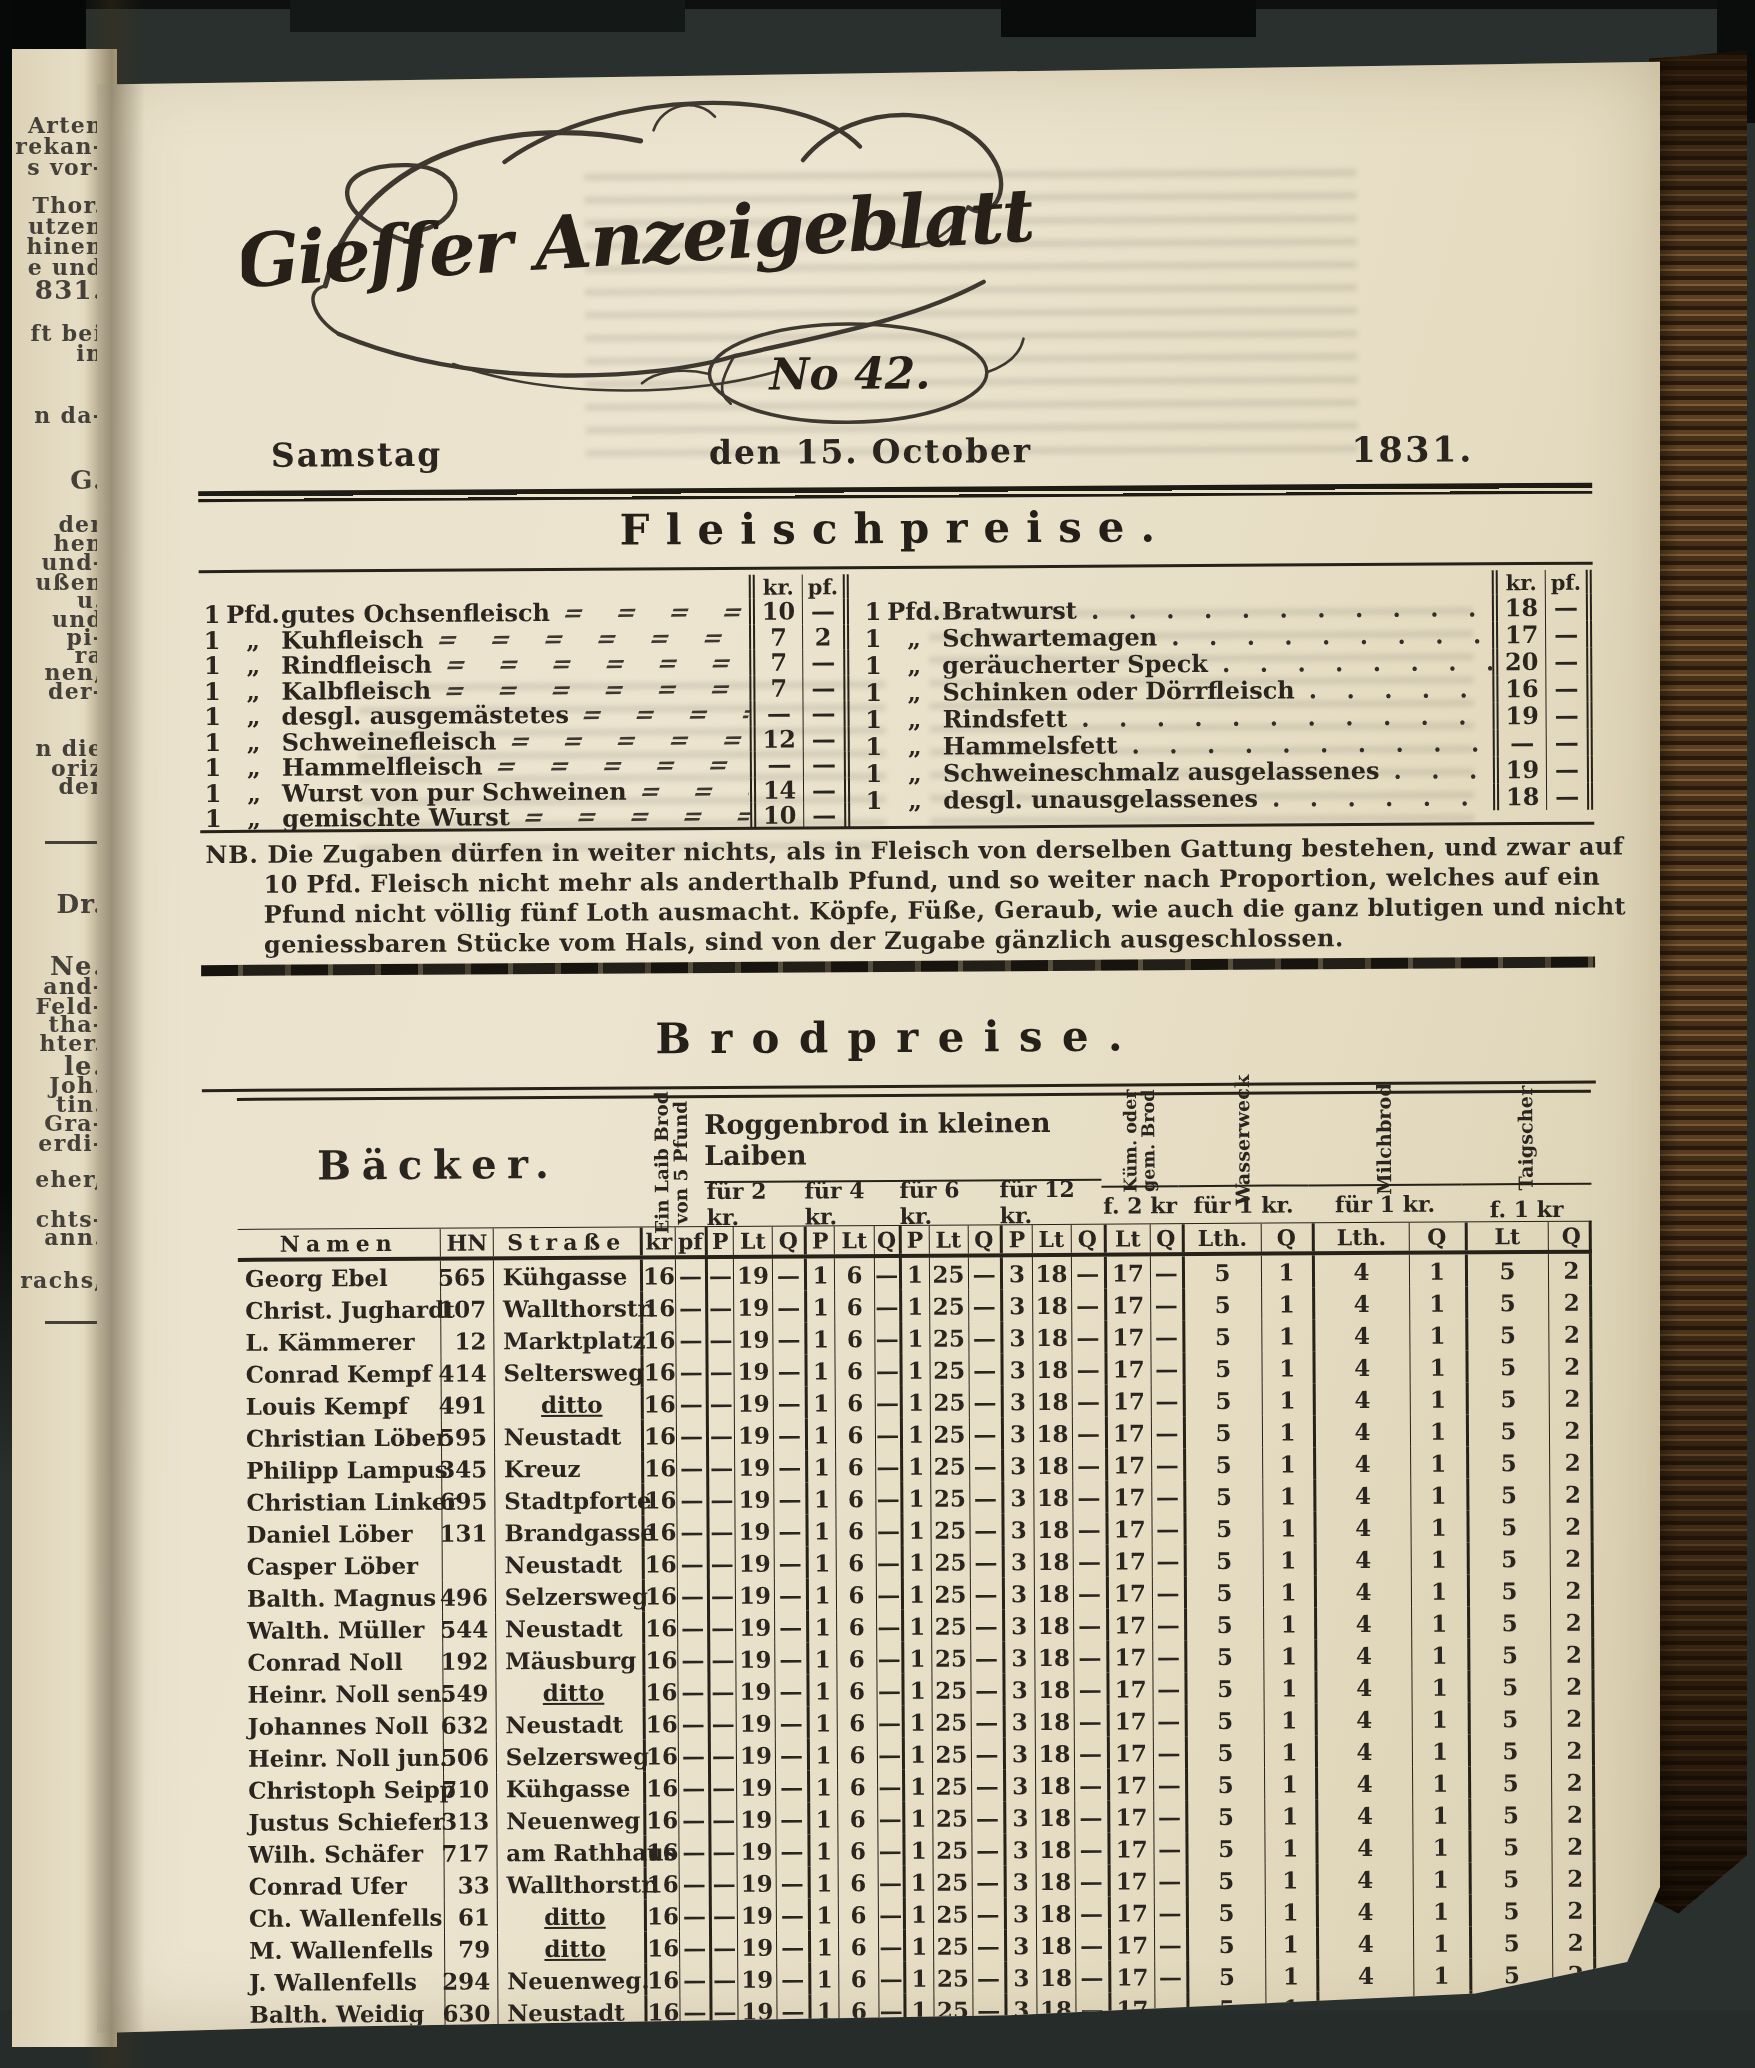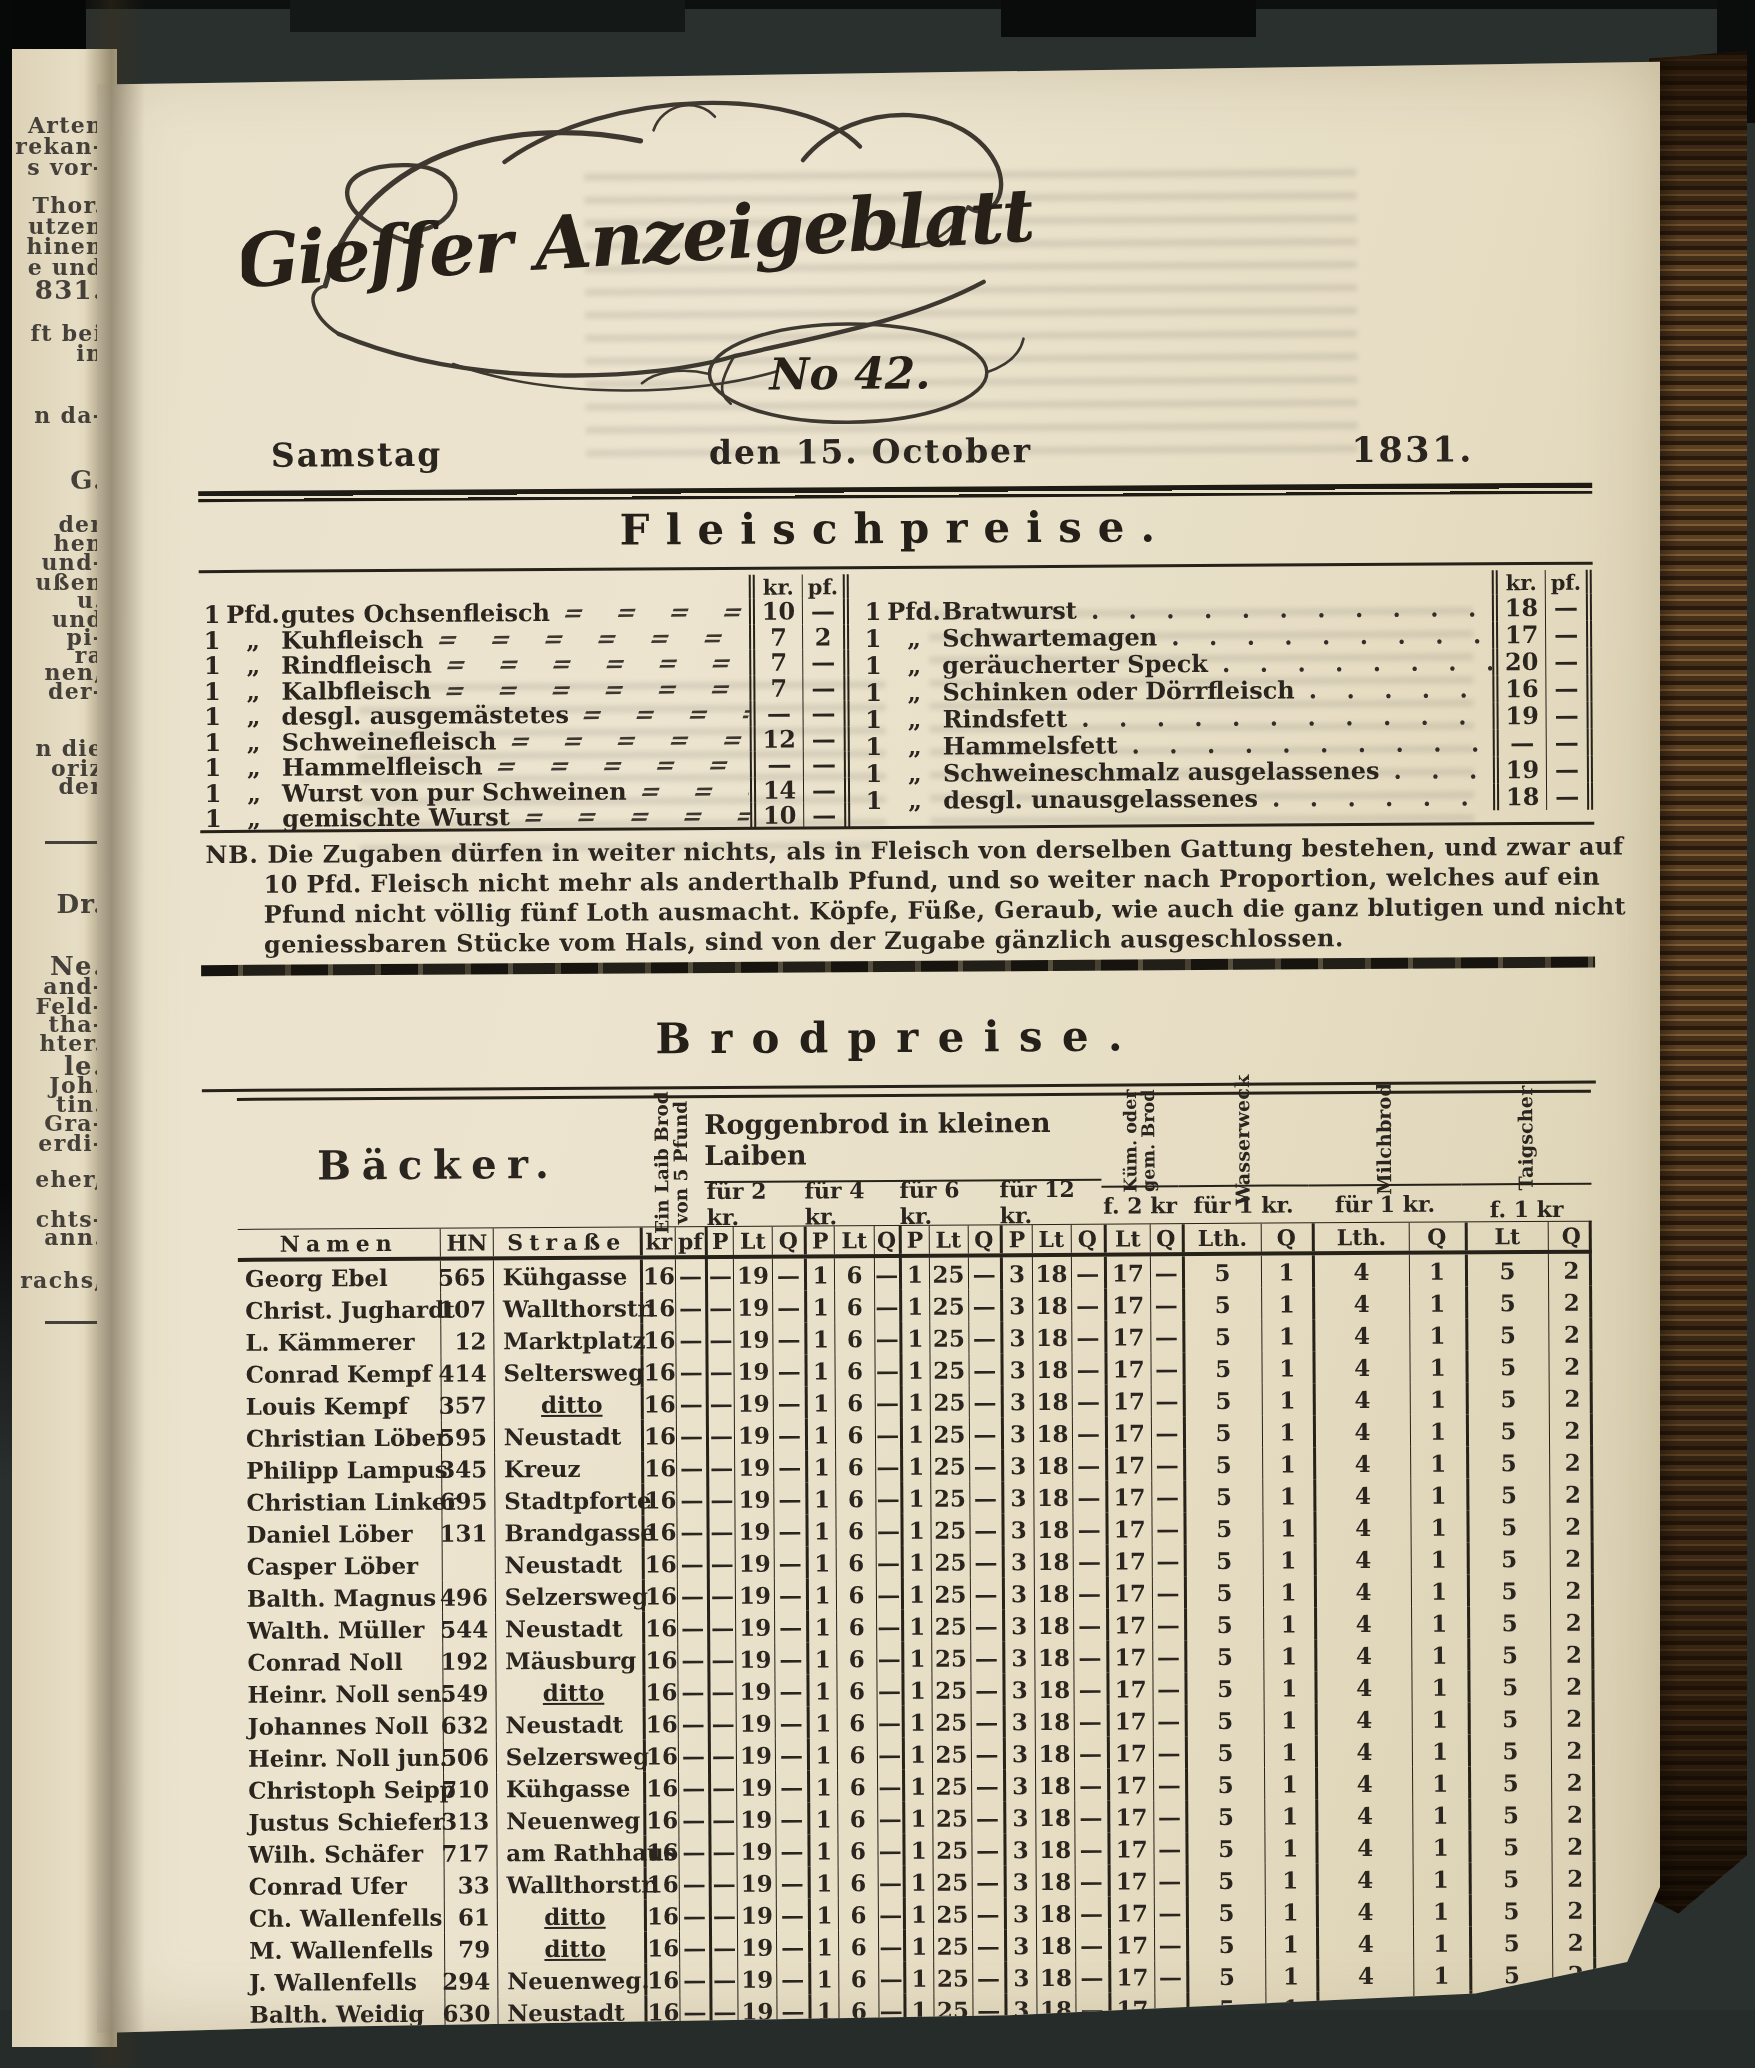--- a/index.html
+++ b/index.html
@@ -580,21 +580,21 @@
               <div class="cnum tl">—</div>
               <div class="cnum hl">5</div>
               <div class="cnum tl">1</div>
               <div class="cnum hl">4</div>
               <div class="cnum tl">1</div>
               <div class="cnum hl">5</div>
               <div class="cnum tl">2</div>
             </div>
             <div class="bgrid brow">
               <div class="cname">Louis Kempf</div>
-              <div class="chn tl">357</div>
+              <div class="chn tl">491</div>
               <div class="cstreet tl ditto">ditto</div>
               <div class="cnum hl">16</div>
               <div class="cnum tl">—</div>
               <div class="cnum hl">—</div>
               <div class="cnum tl">19</div>
               <div class="cnum tl">—</div>
               <div class="cnum hl">1</div>
               <div class="cnum tl">6</div>
               <div class="cnum tl">—</div>
               <div class="cnum hl">1</div>

